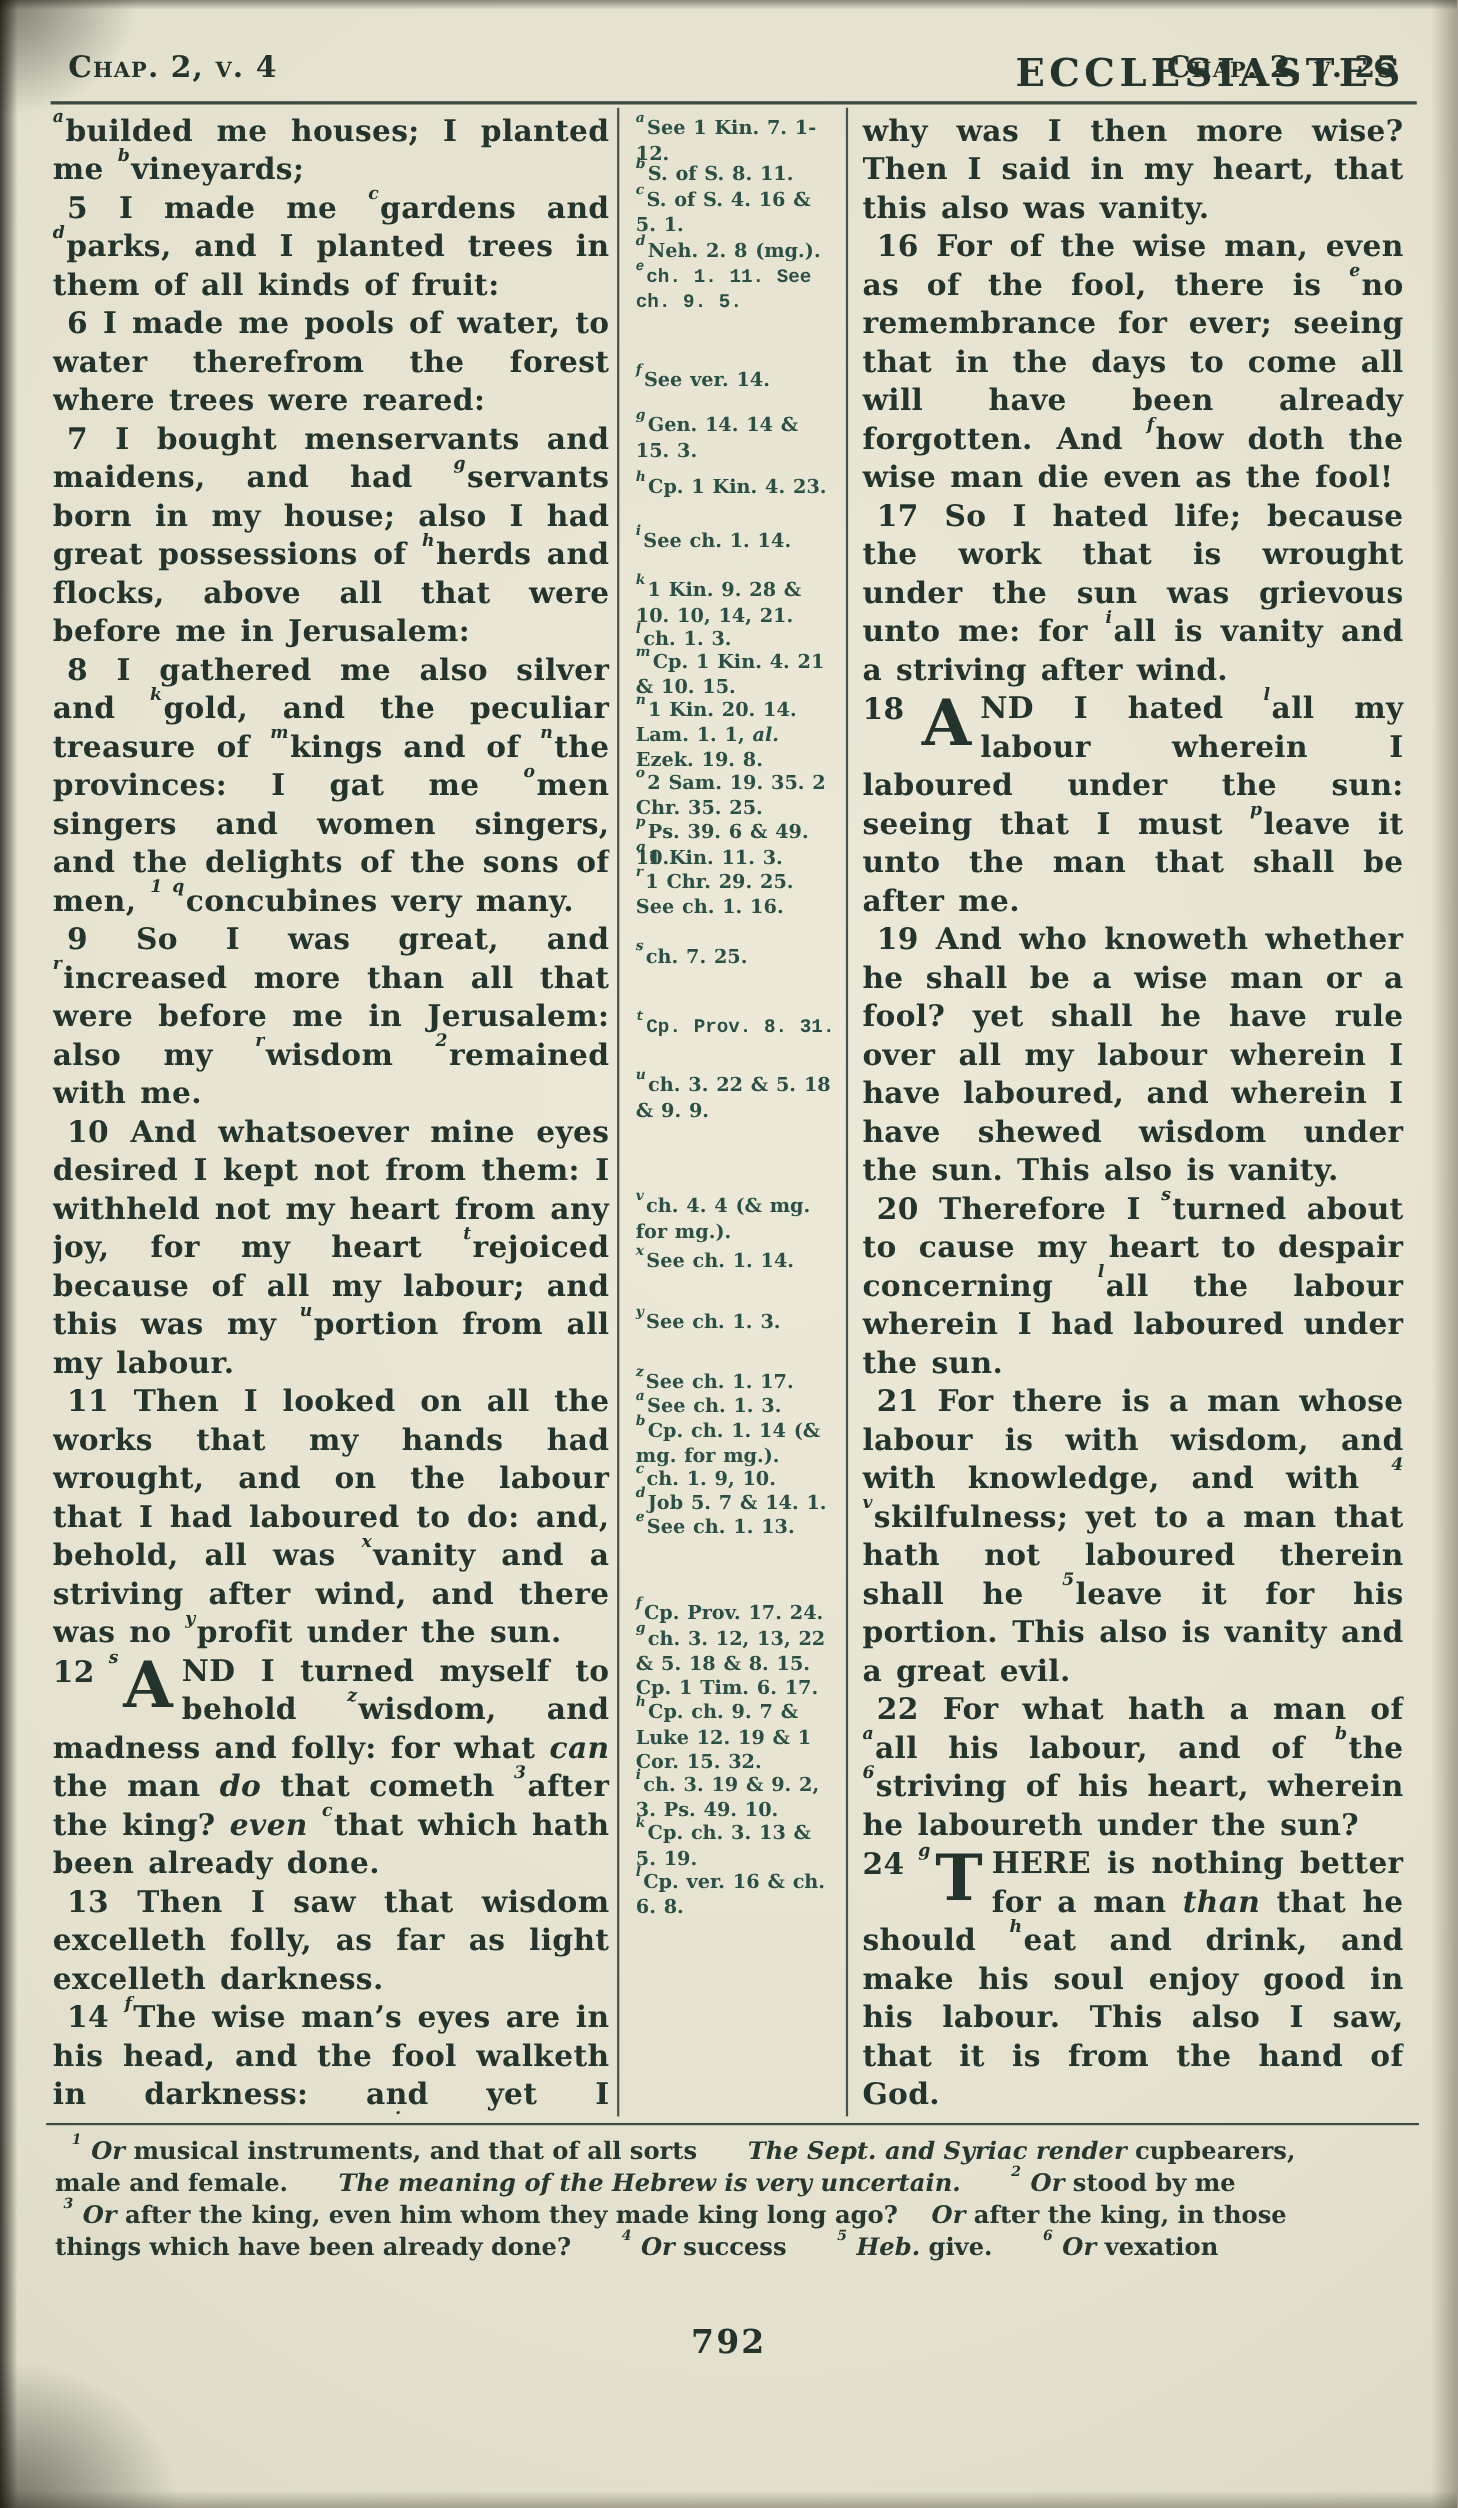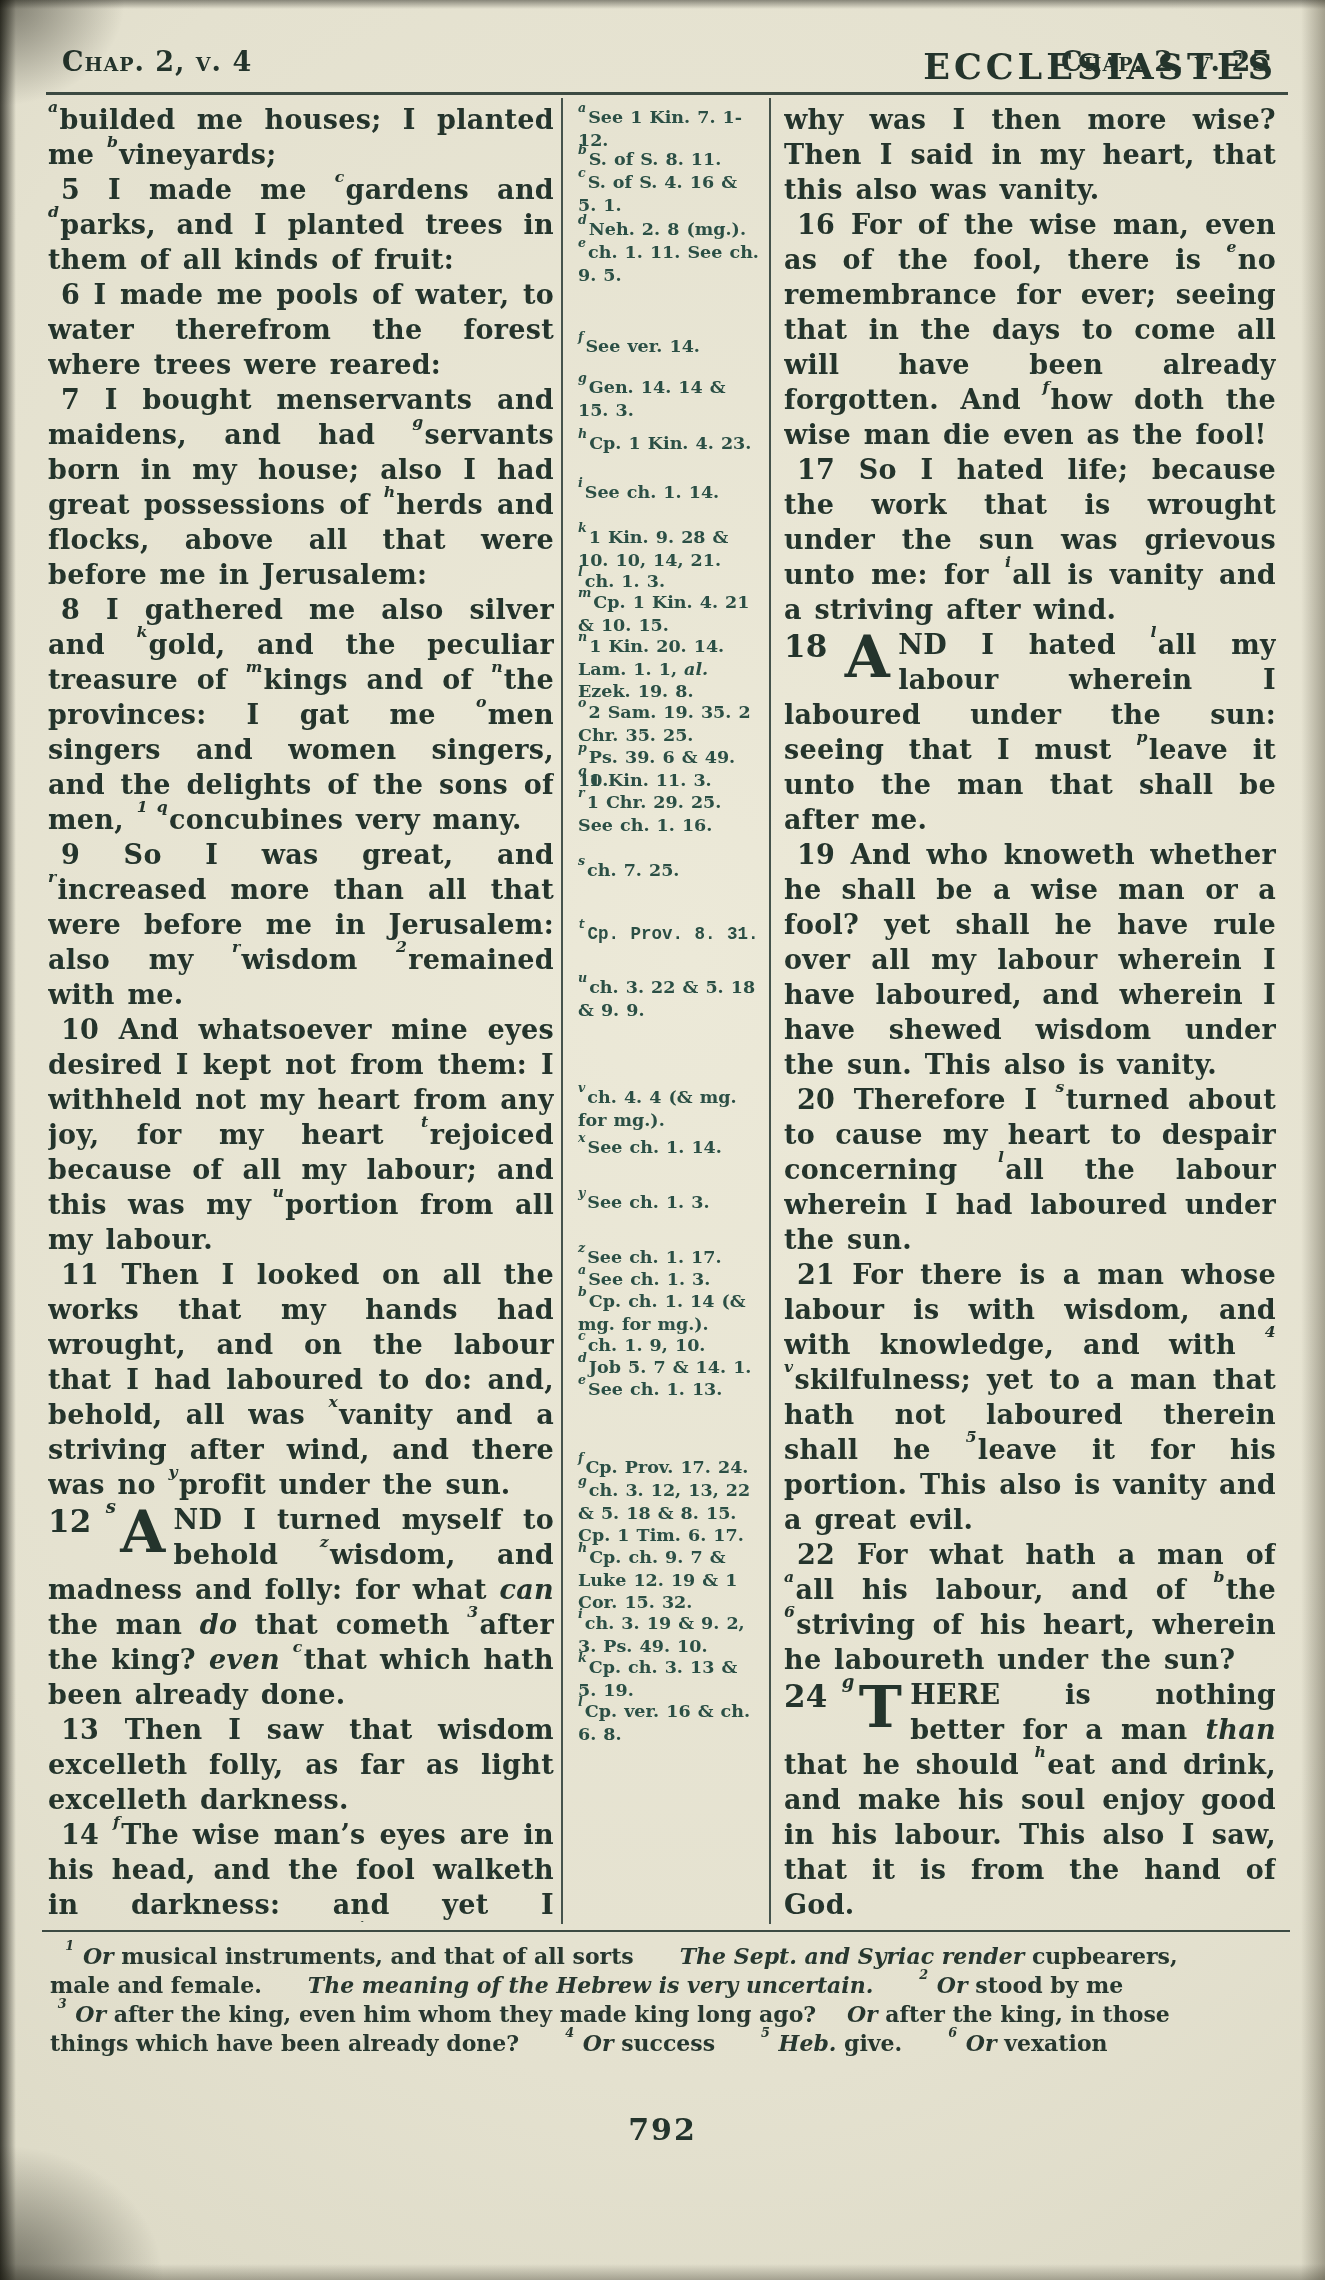--- a/index.html
+++ b/index.html
@@ -38,21 +38,21 @@
   .left-col{left:48px;width:506px;}
   .right-col{left:784px;width:492px;}
   .col p{margin:0;text-indent:13px;}
   .col p.cont{text-indent:0;}
   .col p.dc-para{text-indent:0;}
 
   sup{font-size:58%;font-style:italic;font-weight:bold;line-height:0;position:relative;top:-0.45em;margin-right:1px;}
   em{font-style:italic;}
 
   .dcb{float:left;display:flex;align-items:flex-start;height:66px;margin:2px 8px 0 0;}
-  .dcb .vn{font-size:31px;line-height:34px;white-space:pre;margin-right:3px;}
+  .dcb .vn{font-size:27px;line-height:34px;white-space:pre;margin-right:3px;}
   .dcb .dc{font-size:58px;line-height:56px;font-weight:bold;}
 
   .refs{position:absolute;left:578px;top:102px;width:182px;height:1820px;}
   .ref{
     position:absolute;left:0;width:100%;
     font-size:17.5px;line-height:22.5px;font-weight:bold;color:#2b4f45;
     word-spacing:1px;
   }
   .ref sup.rl{font-size:72%;top:-0.35em;margin-right:2px;}
 
@@ -94,21 +94,21 @@
         </span>ND I turned myself to behold <sup>z</sup>wisdom, and madness and folly: for what <em>can</em> the man <em>do</em> that cometh <sup>3</sup>after the king? <em>even</em> <sup>c</sup>that which hath been already done.</p>
       <p>13 Then I saw that wisdom excelleth folly, as far as light excelleth darkness.</p>
       <p>14 <sup>f</sup>The wise man’s eyes are in his head, and the fool walketh in darkness: and yet I perceived that <sup>i</sup>one event happeneth to them all.</p>
     </div>
   <div class="vrule v1"></div>
   <div class="refs" id="refs-col">
       <div class="ref" style="top: 4px;"><sup class="rl">a</sup>See 1 Kin. 7. 1-12.</div>
       <div class="ref" style="top: 46px;"><sup class="rl">b</sup>S. of S. 8. 11.</div>
       <div class="ref" style="top: 69px;"><sup class="rl">c</sup>S. of S. 4. 16 &amp; 5. 1.</div>
       <div class="ref" style="top: 116px;"><sup class="rl">d</sup>Neh. 2. 8 (mg.).</div>
-      <div class="ref" style="top: 139px;"><sup class="rl">e</sup>ch. 1. 11. See ch. 9. 5.</div>
+      <div class="ref" style="top: 139px; font-family: Liberation Mono, monospace;"><sup class="rl">e</sup>ch. 1. 11. See ch. 9. 5.</div>
       <div class="ref" style="top: 233px;"><sup class="rl">f</sup>See ver. 14.</div>
       <div class="ref" style="top: 274px;"><sup class="rl">g</sup>Gen. 14. 14 &amp; 15. 3.</div>
       <div class="ref" style="top: 330px;"><sup class="rl">h</sup>Cp. 1 Kin. 4. 23.</div>
       <div class="ref" style="top: 379px;"><sup class="rl">i</sup>See ch. 1. 14.</div>
       <div class="ref" style="top: 424px;"><sup class="rl">k</sup>1 Kin. 9. 28 &amp; 10. 10, 14, 21.</div>
       <div class="ref" style="top: 468px;"><sup class="rl">l</sup>ch. 1. 3.</div>
       <div class="ref" style="top: 489px;"><sup class="rl">m</sup>Cp. 1 Kin. 4. 21 &amp; 10. 15.</div>
       <div class="ref" style="top: 533px;"><sup class="rl">n</sup>1 Kin. 20. 14. Lam. 1. 1, <em>al.</em> Ezek. 19. 8.</div>
       <div class="ref" style="top: 599px;"><sup class="rl">o</sup>2 Sam. 19. 35. 2 Chr. 35. 25.</div>
       <div class="ref" style="top: 644px;"><sup class="rl">p</sup>Ps. 39. 6 &amp; 49. 10.</div>

